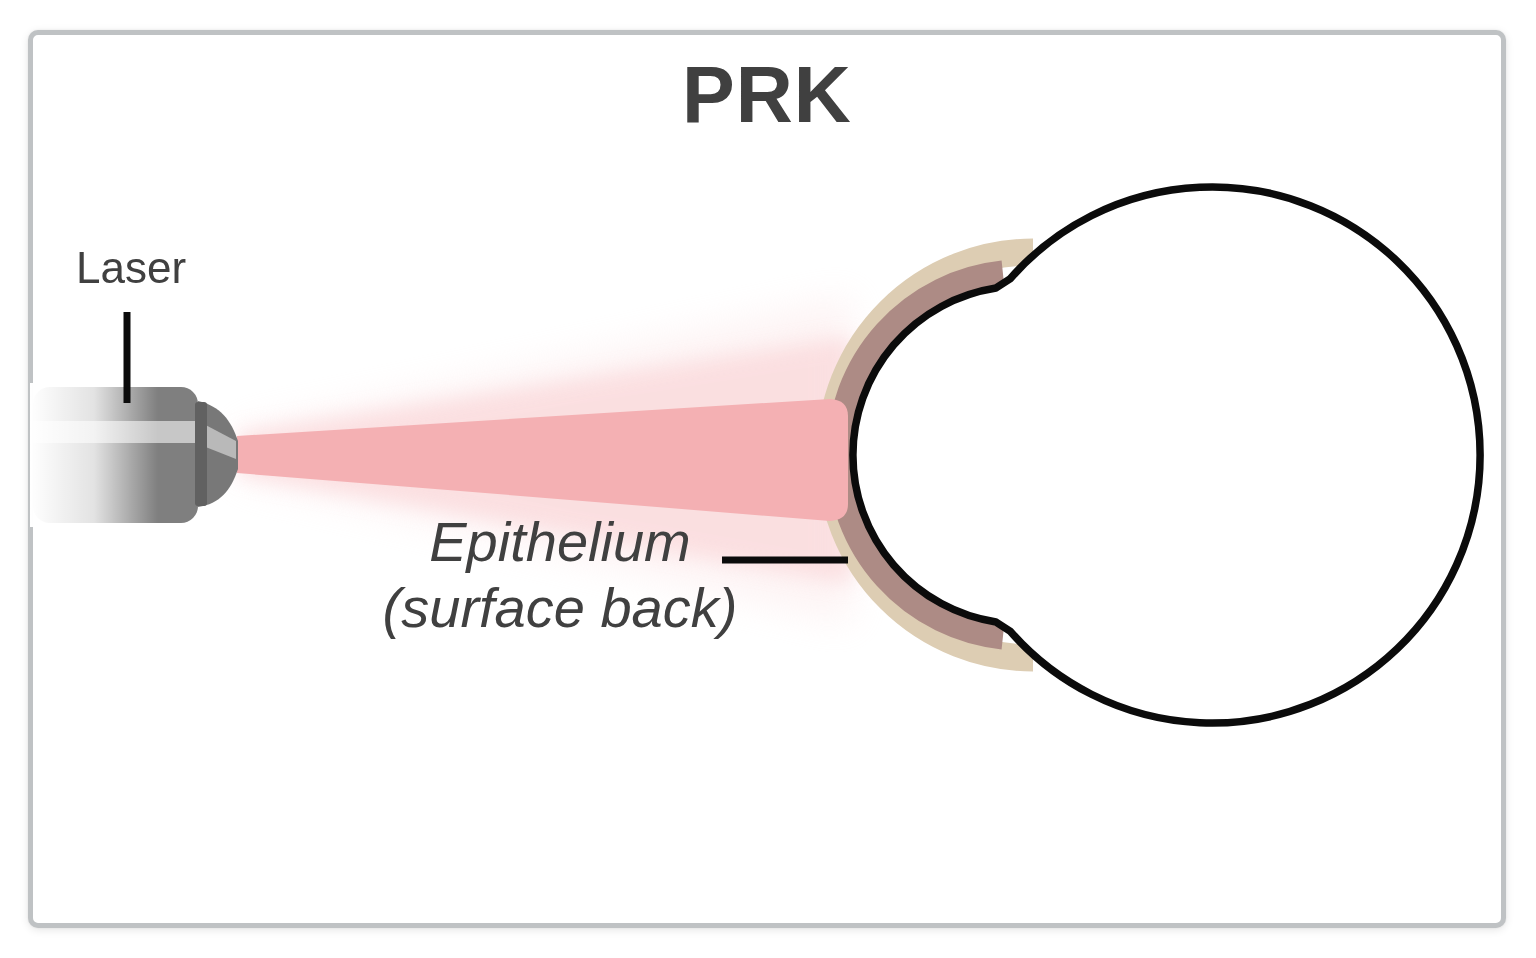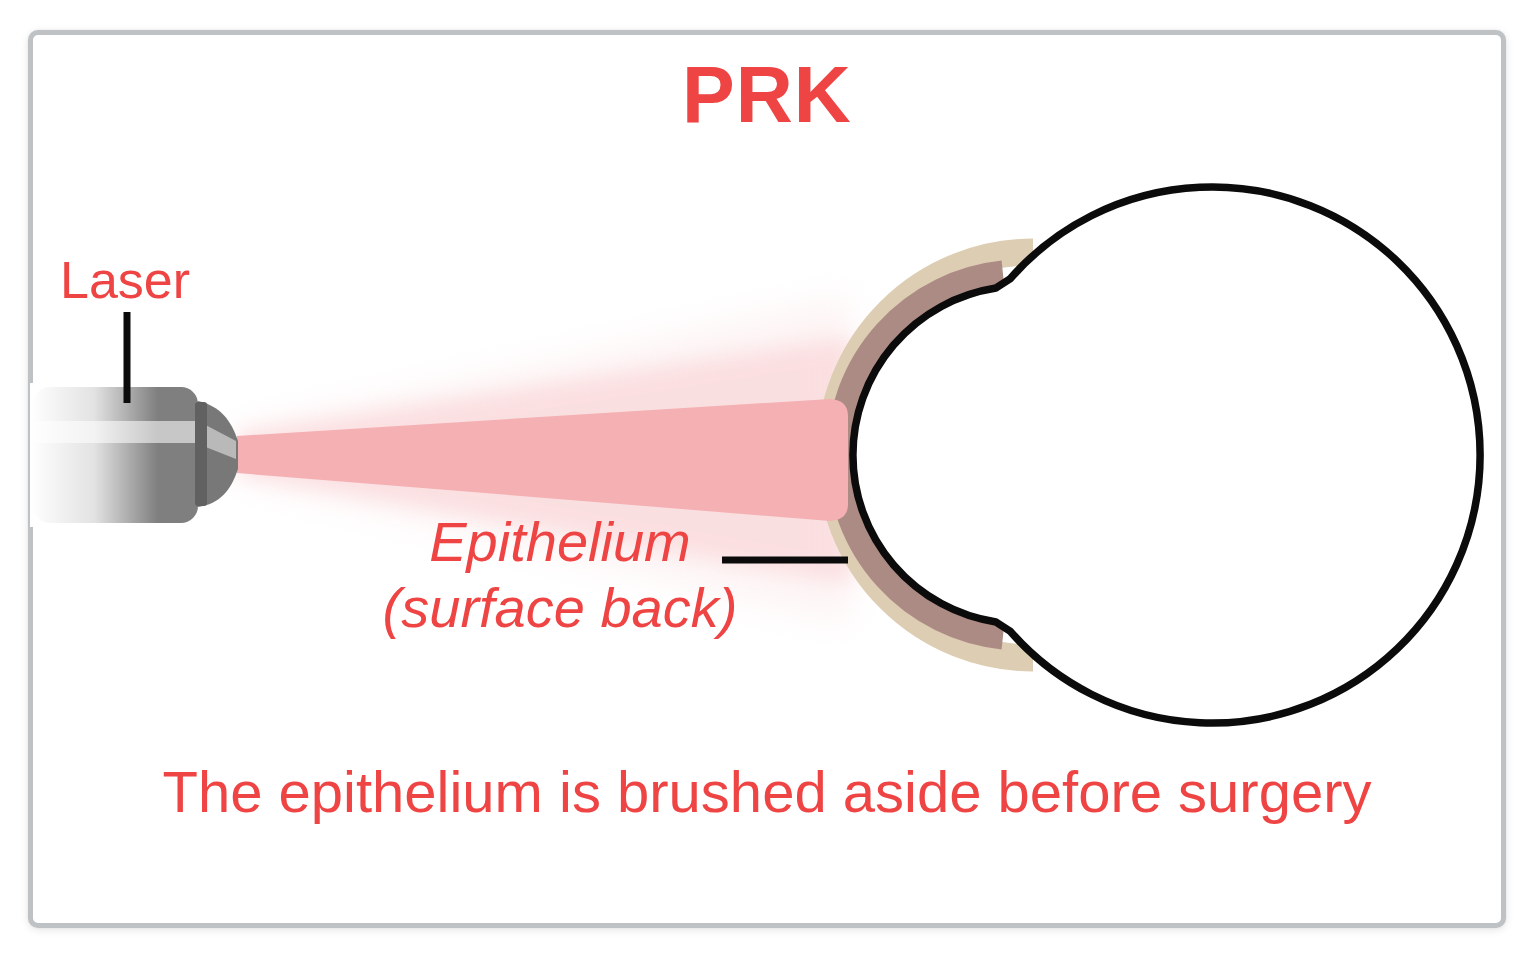--- a/index.html
+++ b/index.html
@@ -27,37 +27,36 @@
     box-shadow: 0 2px 8px rgba(0,0,0,0.10), 0 0 2px rgba(0,0,0,0.08);
   }
   svg.overlay {
     position: absolute;
     left: 0;
     top: 0;
     width: 1536px;
     height: 958px;
     pointer-events: none;
   }
-  .txt { color: #ef4444; position: absolute; }
+  .txt { color: #404040; position: absolute; }
   .title {
     left: 28px;
     top: 50px;
     width: 1478px;
     text-align: center;
     font-size: 79px;
     font-weight: bold;
     letter-spacing: 1px;
     line-height: 90px;
   }
   .laser-label {
-    left: 60px;
+    left: 76px;
     top: 238px;
-    font-size: 52px;
+    font-size: 44px;
     line-height: 60px;
-    margin-top: 12px;
   }
   .epi-label {
     left: 358px;
     top: 509px;
     width: 404px;
     text-align: center;
     font-size: 56px;
     line-height: 66px;
     font-style: italic;
   }
@@ -118,16 +117,15 @@
   <div class="txt title">PRK</div>
 
   <div class="txt laser-label">Laser</div>
 
   <div class="txt epi-label">
     <div>Epithelium</div>
     <div>(surface back)</div>
   </div>
 
   <div class="txt caption">
-    <div>The epithelium is brushed aside before surgery</div>
   </div>
 
 </div>
 
 </body></html>

